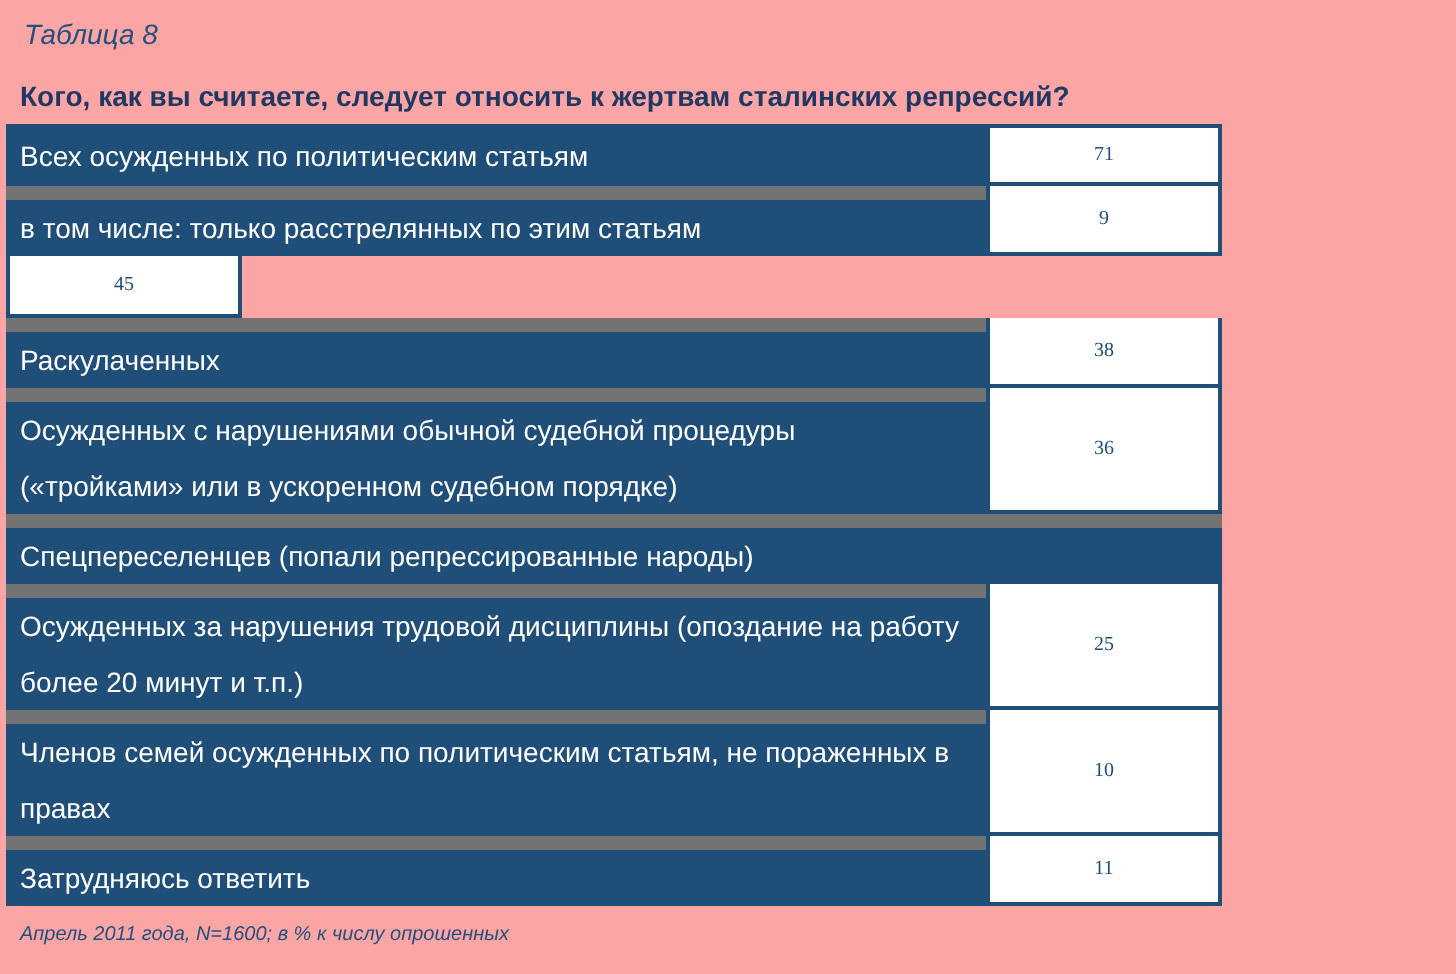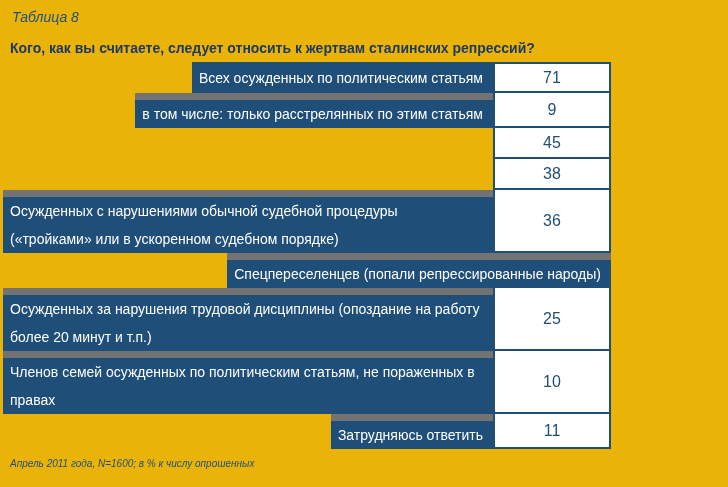--- a/index.html
+++ b/index.html
@@ -5,21 +5,21 @@
   html, body {
     margin: 0;
     padding: 0;
     background: #ffffff;
     font-family: "Liberation Sans", sans-serif;
   }
   .page {
     position: relative;
     width: 728px;
     height: 487px;
-    background: #eab308;
+    background: #fca5a5;
     overflow: hidden;
     box-sizing: border-box;
   }
   .table-label {
     margin: 8px 0 0 12px;
     font-style: italic;
     font-size: 14px;
     line-height: 18px;
     color: #24507e;
   }
@@ -28,21 +28,20 @@
     font-weight: bold;
     font-size: 14px;
     line-height: 18px;
     color: #1f3864;
   }
   .results-table {
     margin: 5px 0 0 3px;
     width: 608px;
     display: flex;
     flex-direction: column;
-    align-items: flex-end;
   }
   .row {
     display: flex;
     align-items: stretch;
     min-height: 31px;
   }
   .cell-label {
     flex: 1;
     background: #1f4e79;
     color: #ffffff;
@@ -54,26 +53,27 @@
     align-items: center;
   }
   .row:first-child .cell-label {
     border-top: none;
   }
   .cell-value {
     width: 118px;
     box-sizing: border-box;
     background: #ffffff;
     color: #1f4e79;
-    font-size: 16px;
+    font-size: 10px;
     border: 2px solid #1f4e79;
     border-top: none;
     display: flex;
     align-items: center;
     justify-content: center;
+    font-family: Liberation Serif, serif;
   }
   .row:first-child .cell-value {
     border-top: 2px solid #1f4e79;
   }
   .footnote {
     margin: 6px 0 0 10px;
     font-style: italic;
     font-size: 10px;
     line-height: 18px;
     color: #24507e;
@@ -95,20 +95,21 @@
     <div class="cell-label">в том числе: только расстрелянных по этим статьям</div>
     <div class="cell-value">9</div>
   </div>
 
   <div class="row">
     <div class="cell-value">45</div>
   </div>
 
 
   <div class="row">
+    <div class="cell-label">Раскулаченных</div>
     <div class="cell-value">38</div>
   </div>
 
   <div class="row">
     <div class="cell-label">Осужденных с нарушениями обычной судебной процедуры («тройками» или в ускоренном судебном порядке)</div>
     <div class="cell-value">36</div>
   </div>
 
   <div class="row">
     <div class="cell-label">Спецпереселенцев (попали репрессированные народы)</div>

